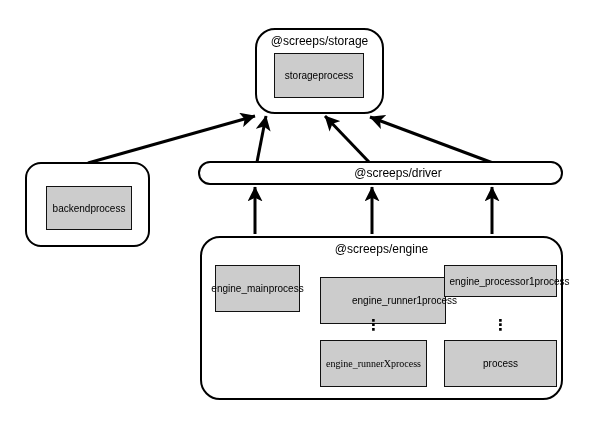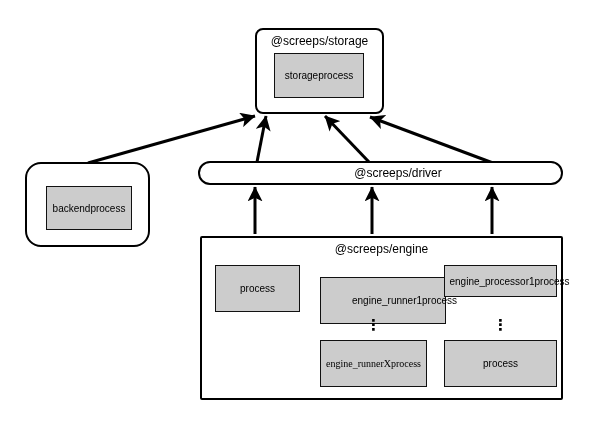--- a/index.html
+++ b/index.html
@@ -29,26 +29,26 @@
   }
   .node-title {
     position: absolute;
     left: 0; right: 0;
     top: 4px;
     text-align: center;
     font-size: 12px;
     color: #000;
     white-space: nowrap;
   }
-  #node-storage  { left: 255px; top: 28px;  width: 129px; height: 86px;  border-radius: 8px; }
+  #node-storage  { left: 255px; top: 28px;  width: 129px; height: 86px;  border-radius: 20px; }
   #node-backend  { left: 25px;  top: 162px; width: 125px; height: 85px;  border-radius: 16px; }
   #node-driver   { left: 198px; top: 161px; width: 365px; height: 24px;  border-radius: 12px;
                    display: flex; align-items: center; justify-content: center; }
   #node-driver .pill-label { font-size: 12px; color: #000; white-space: nowrap; margin-top: -1px; margin-left: 35px; }
-  #node-engine   { left: 200px; top: 236px; width: 363px; height: 164px; border-radius: 2px; }
+  #node-engine   { left: 200px; top: 236px; width: 363px; height: 164px; border-radius: 20px; }
 
   .proc {
     position: absolute;
     background: var(--process-fill, #cccccc);
     border: 1.4px solid #111;
     box-sizing: border-box;
     display: flex;
     flex-direction: row;
     align-items: center;
     justify-content: center;
@@ -116,20 +116,21 @@
   </div>
 
   <div class="node" id="node-driver">
     <div class="pill-label">@screeps/driver</div>
   </div>
 
   <div class="node" id="node-engine">
     <div class="node-title">@screeps/engine</div>
 
     <div class="proc" id="proc-engine-main">
+      <span>engine_main</span>
       <span>process</span>
     </div>
 
     <div class="proc" id="proc-engine-runner1">
       <span>engine_runner1</span>
       <span>process</span>
     </div>
 
     <div class="proc" id="proc-engine-processor1">
       <span>engine_processor1</span>

